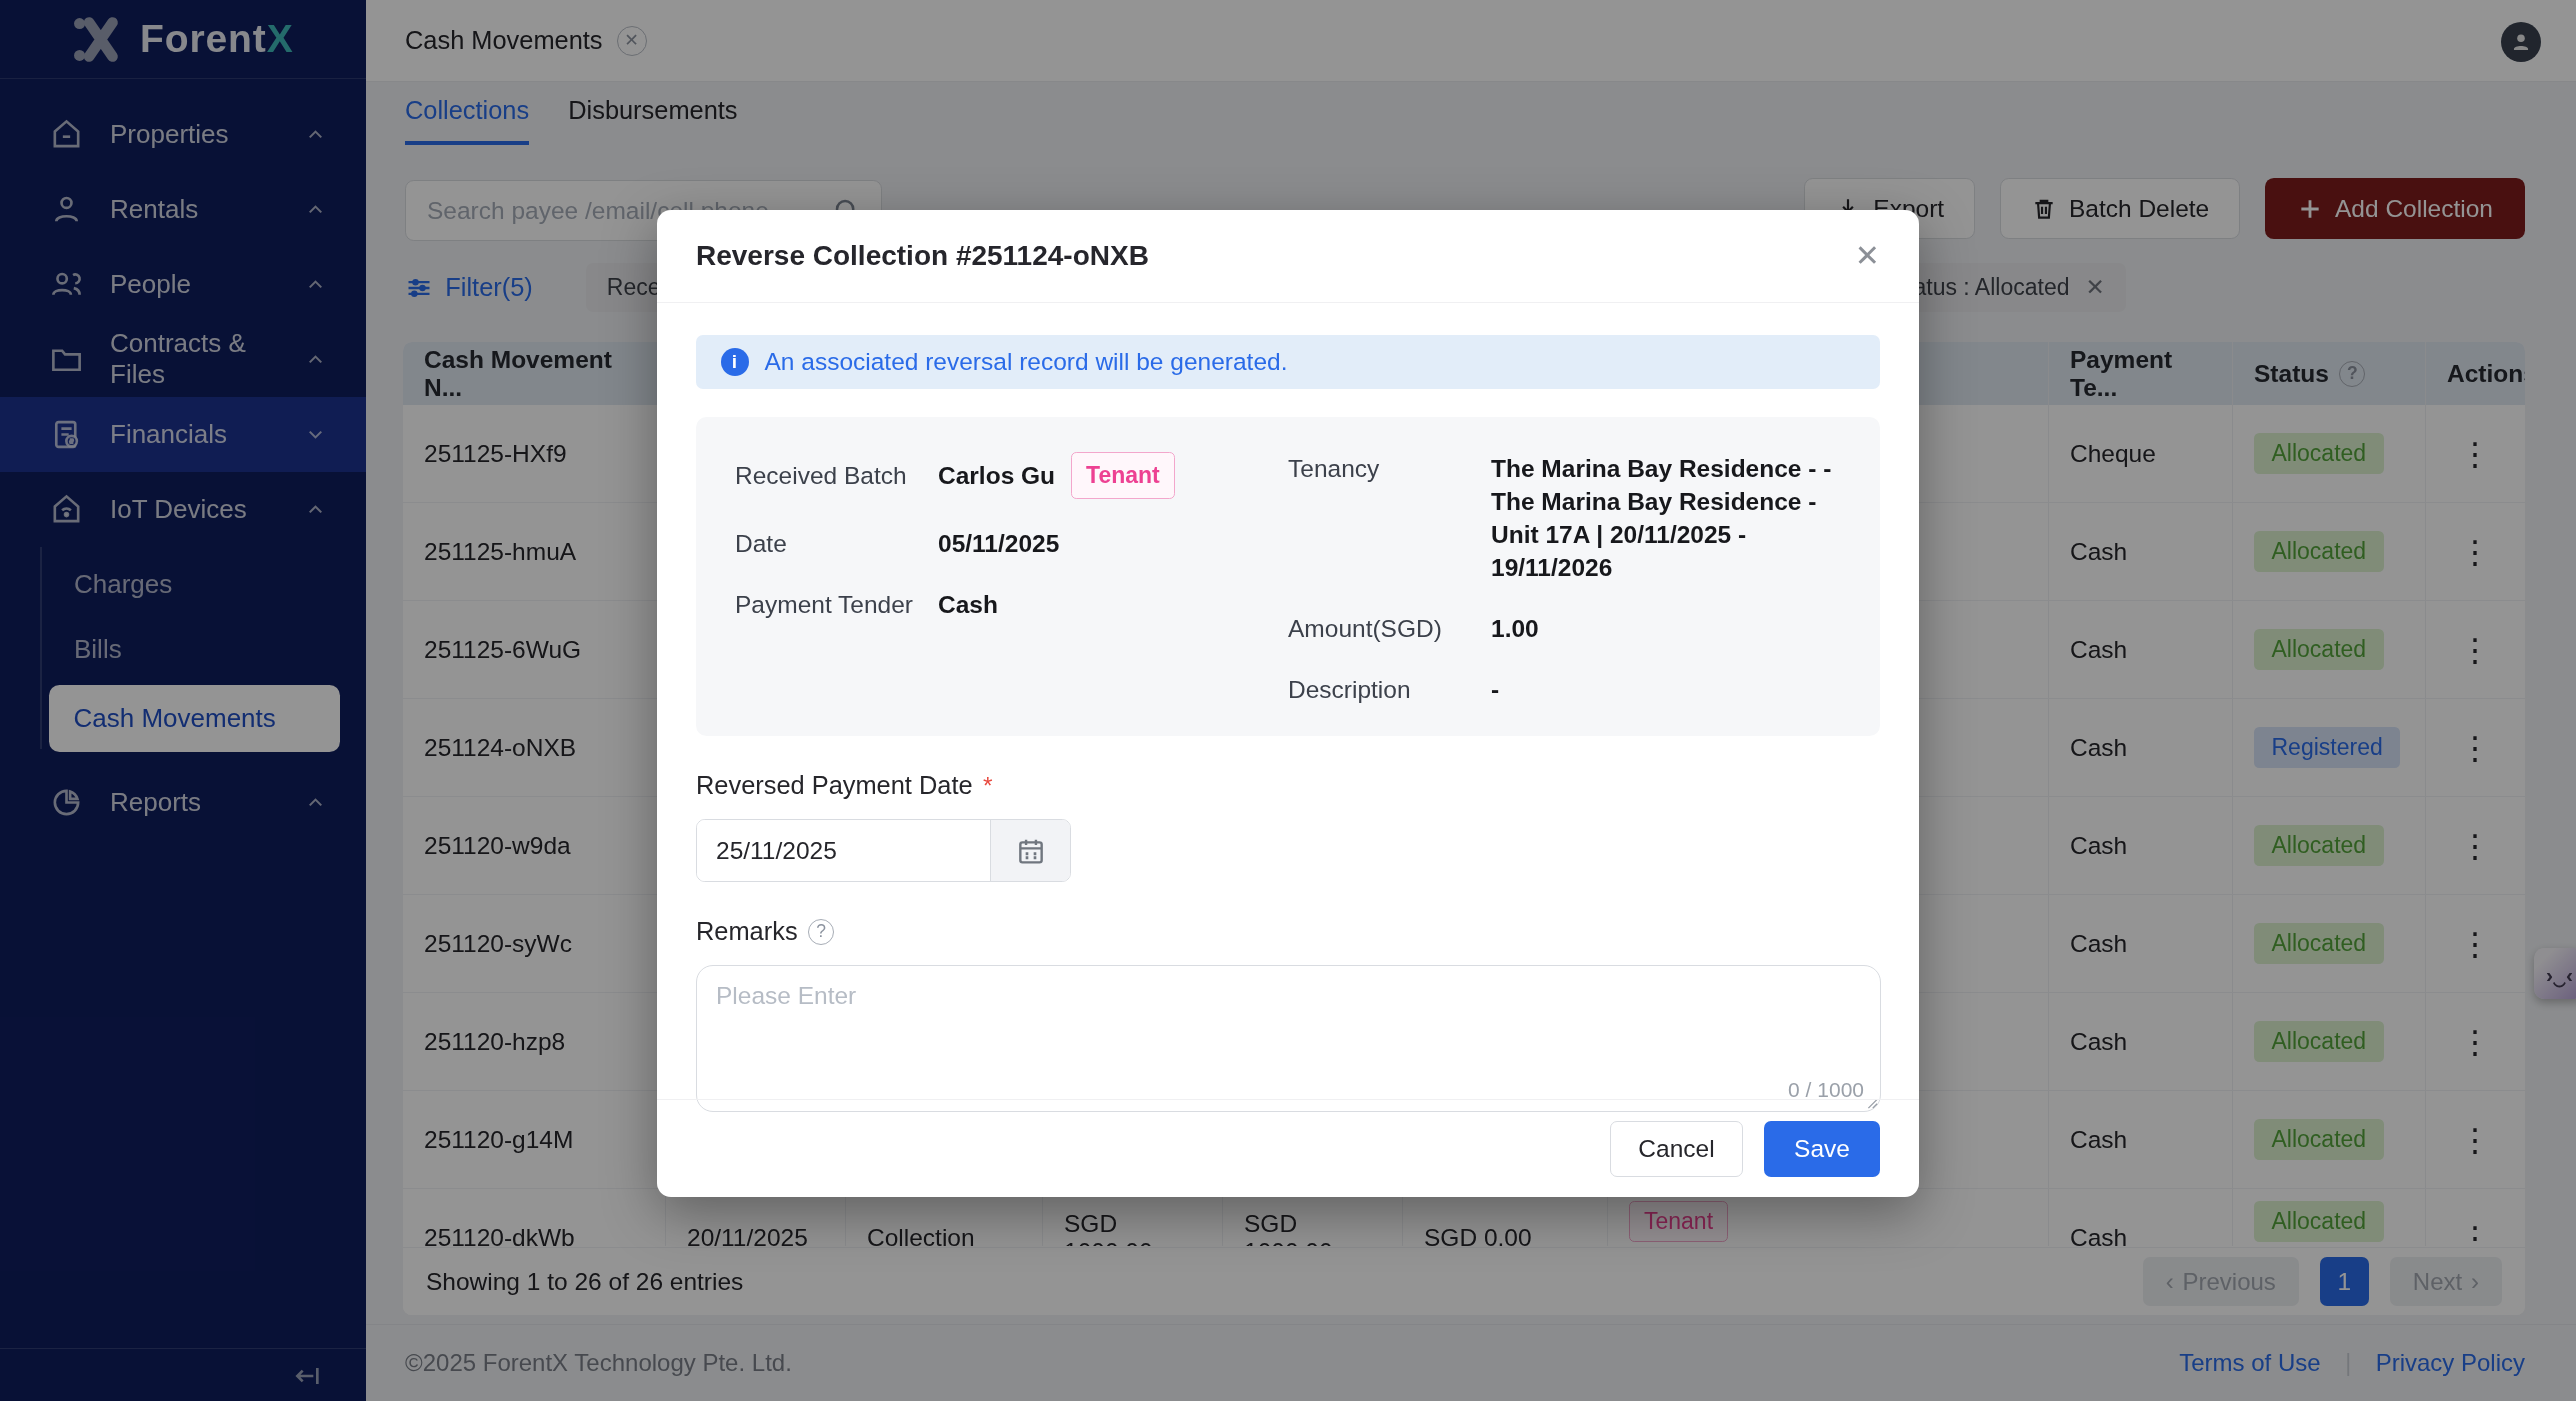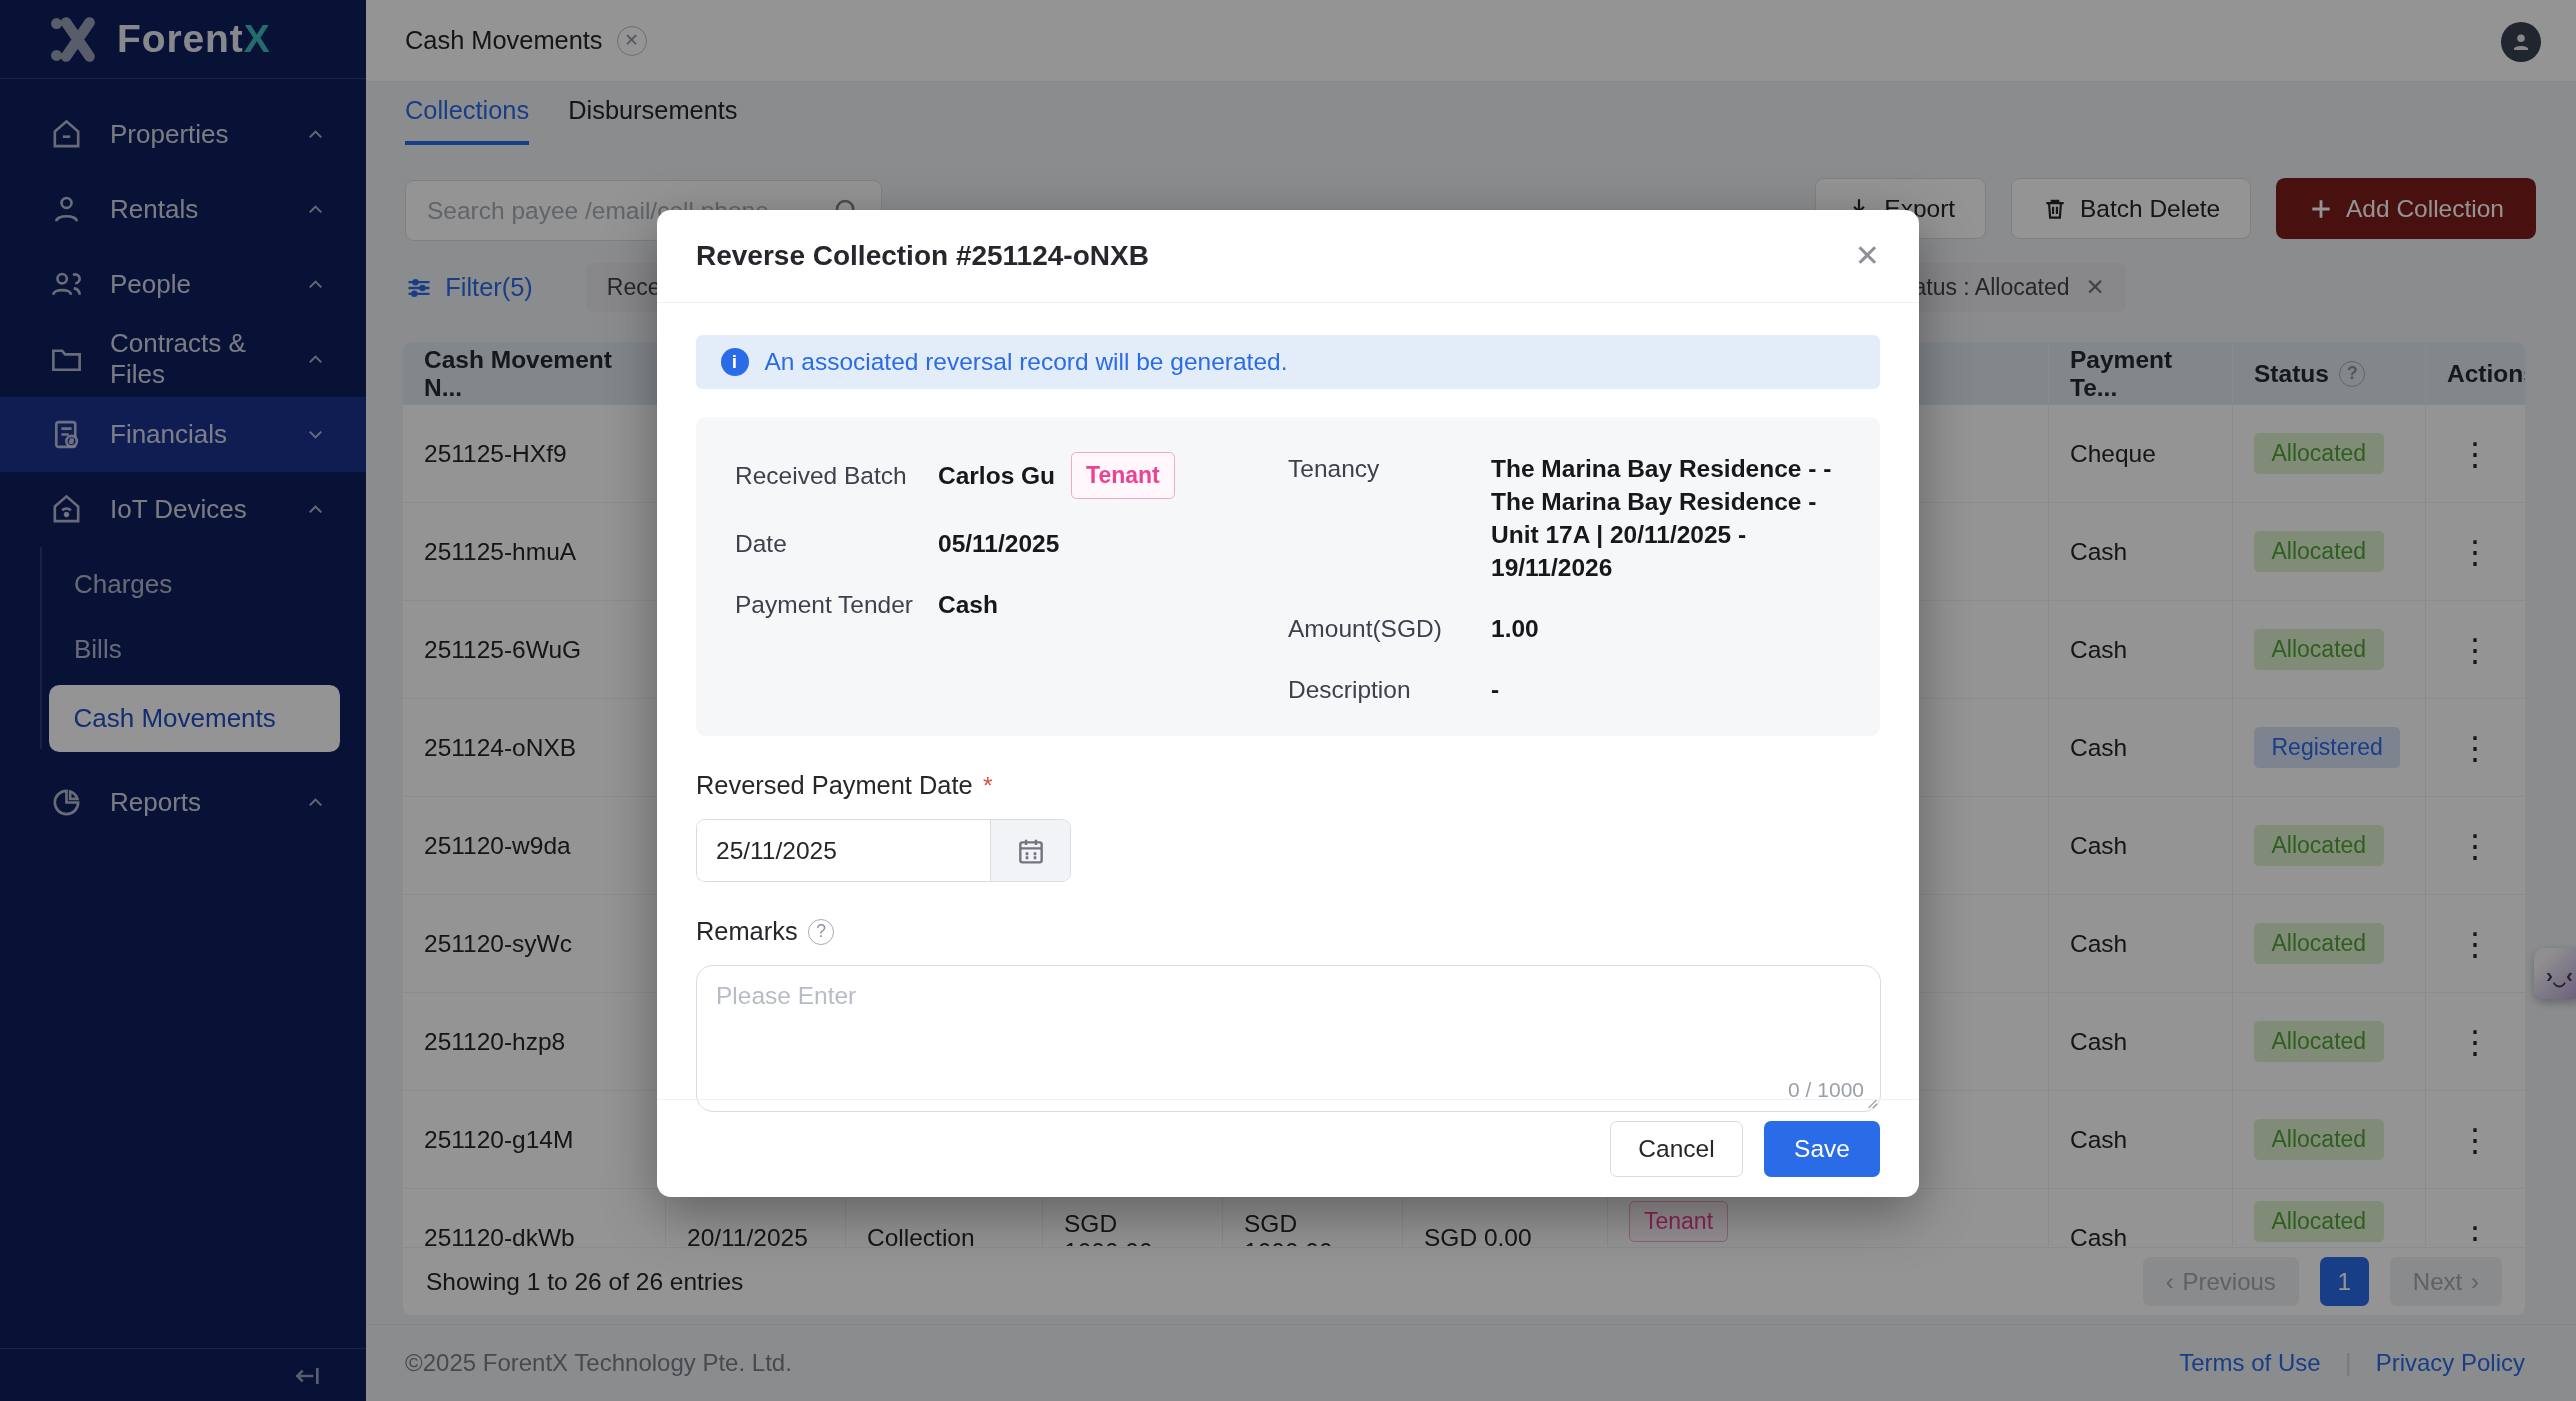--- a/index.html
+++ b/index.html
@@ -2,21 +2,21 @@
 <html style="font-size:14px"><head>
 <meta charset="utf-8">
 <style>
   * { margin:0; padding:0; box-sizing:border-box; }
   html,body { width:2576px; height:1402px; overflow:hidden;
     font-family:"Liberation Sans", sans-serif; background:#f0f2f5; }
 
   
   .sidebar { position:absolute; left:0; top:0; width:366px; height:1402px;
     background:#0f1e5e; z-index:10; }
-  .logo-row { height:79px; display:flex; align-items:center; padding-left:47px;
+  .logo-row { height:79px; display:flex; align-items:center; padding-left:70px;
     border-bottom:1.8px solid rgba(255,255,255,0.12); }
   .logo-mark { width:51px; height:51px; margin-right:19px; flex:0 0 auto; }
   .logo-text { font-size:39px; font-weight:bold; color:#e8eaf2; letter-spacing:0.9px; }
   .logo-text .accent { color:#3fb9b9; }
   .nav { padding-top:17.5px; }
   .nav-item { height:75px; display:flex; align-items:center; padding:0 39px 0 49px;
     color:rgba(255,255,255,0.82); font-size:26px; cursor:pointer; position:relative; }
   .nav-item .nav-ic { width:35px; height:35px; margin-right:26px; flex:0 0 auto; opacity:.85; }
   .nav-item .lbl { flex:1; }
   .nav-item.active-parent { background:#1d338f; }
@@ -49,21 +49,21 @@
   .tab { font-size:25.4px; color:#26262b; padding-bottom:16px; cursor:pointer; }
   .tab.active { color:#2a6be8; font-weight:500; border-bottom:4.4px solid #2a6be8; }
 
   .search-box { position:absolute; left:39px; top:180px; width:477px; height:61px;
     background:#fff; border:1.8px solid #d9dce1; border-radius:8.8px; display:flex; align-items:center; }
   .search-box input { flex:1; border:none; outline:none; font-size:24.5px; color:#26262b;
     padding:0 14px 0 21px; background:transparent; font-family:inherit; }
   .search-box input::placeholder { color:#a6adb8; }
   .search-ic { width:30px; height:30px; color:#7d8592; margin-right:19px; flex:0 0 auto; }
 
-  .toolbar { position:absolute; right:40px; top:178px; display:flex; gap:24.5px; }
+  .toolbar { position:absolute; right:51px; top:178px; display:flex; gap:24.5px; }
   .btn { height:61px; display:flex; align-items:center; justify-content:center; gap:12.3px;
     border-radius:8.8px; font-size:24.5px; cursor:pointer; }
   .btn.ghost { background:#fff; border:1.8px solid #d9dce1; color:#26262b; padding:0 30px; }
   .btn.primary { background:#7f1d1d; color:#fff; border:none; padding:0 32px; }
   .btn svg { width:26px; height:26px; }
 
   .filter-row { position:absolute; left:39px; top:263px; right:51px; height:49px;
     display:flex; align-items:center; }
   .filter-link { display:flex; align-items:center; gap:12.3px; color:#2a6be8; font-size:25.4px;
     cursor:pointer; margin-right:53px; }

